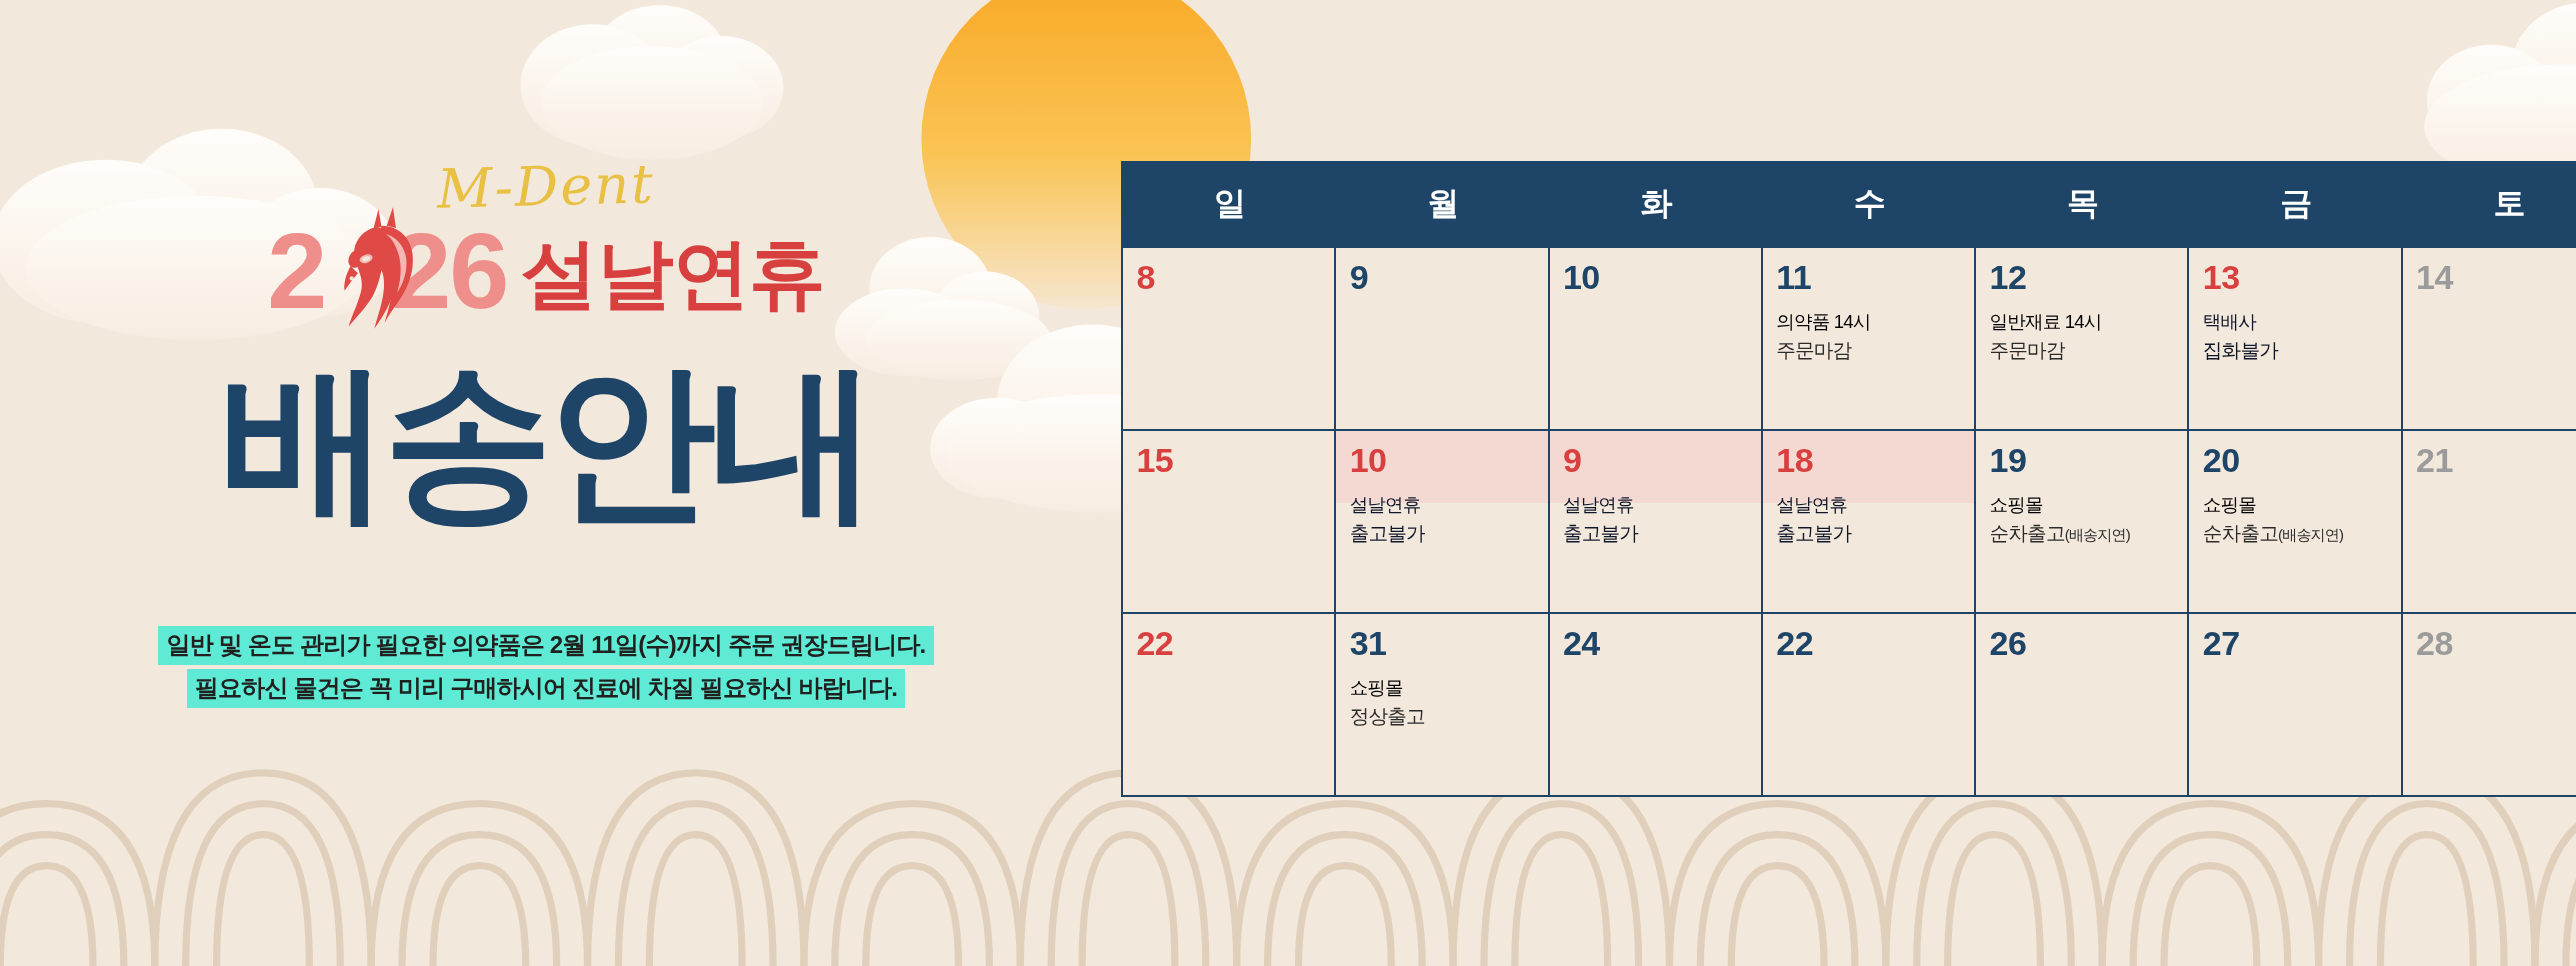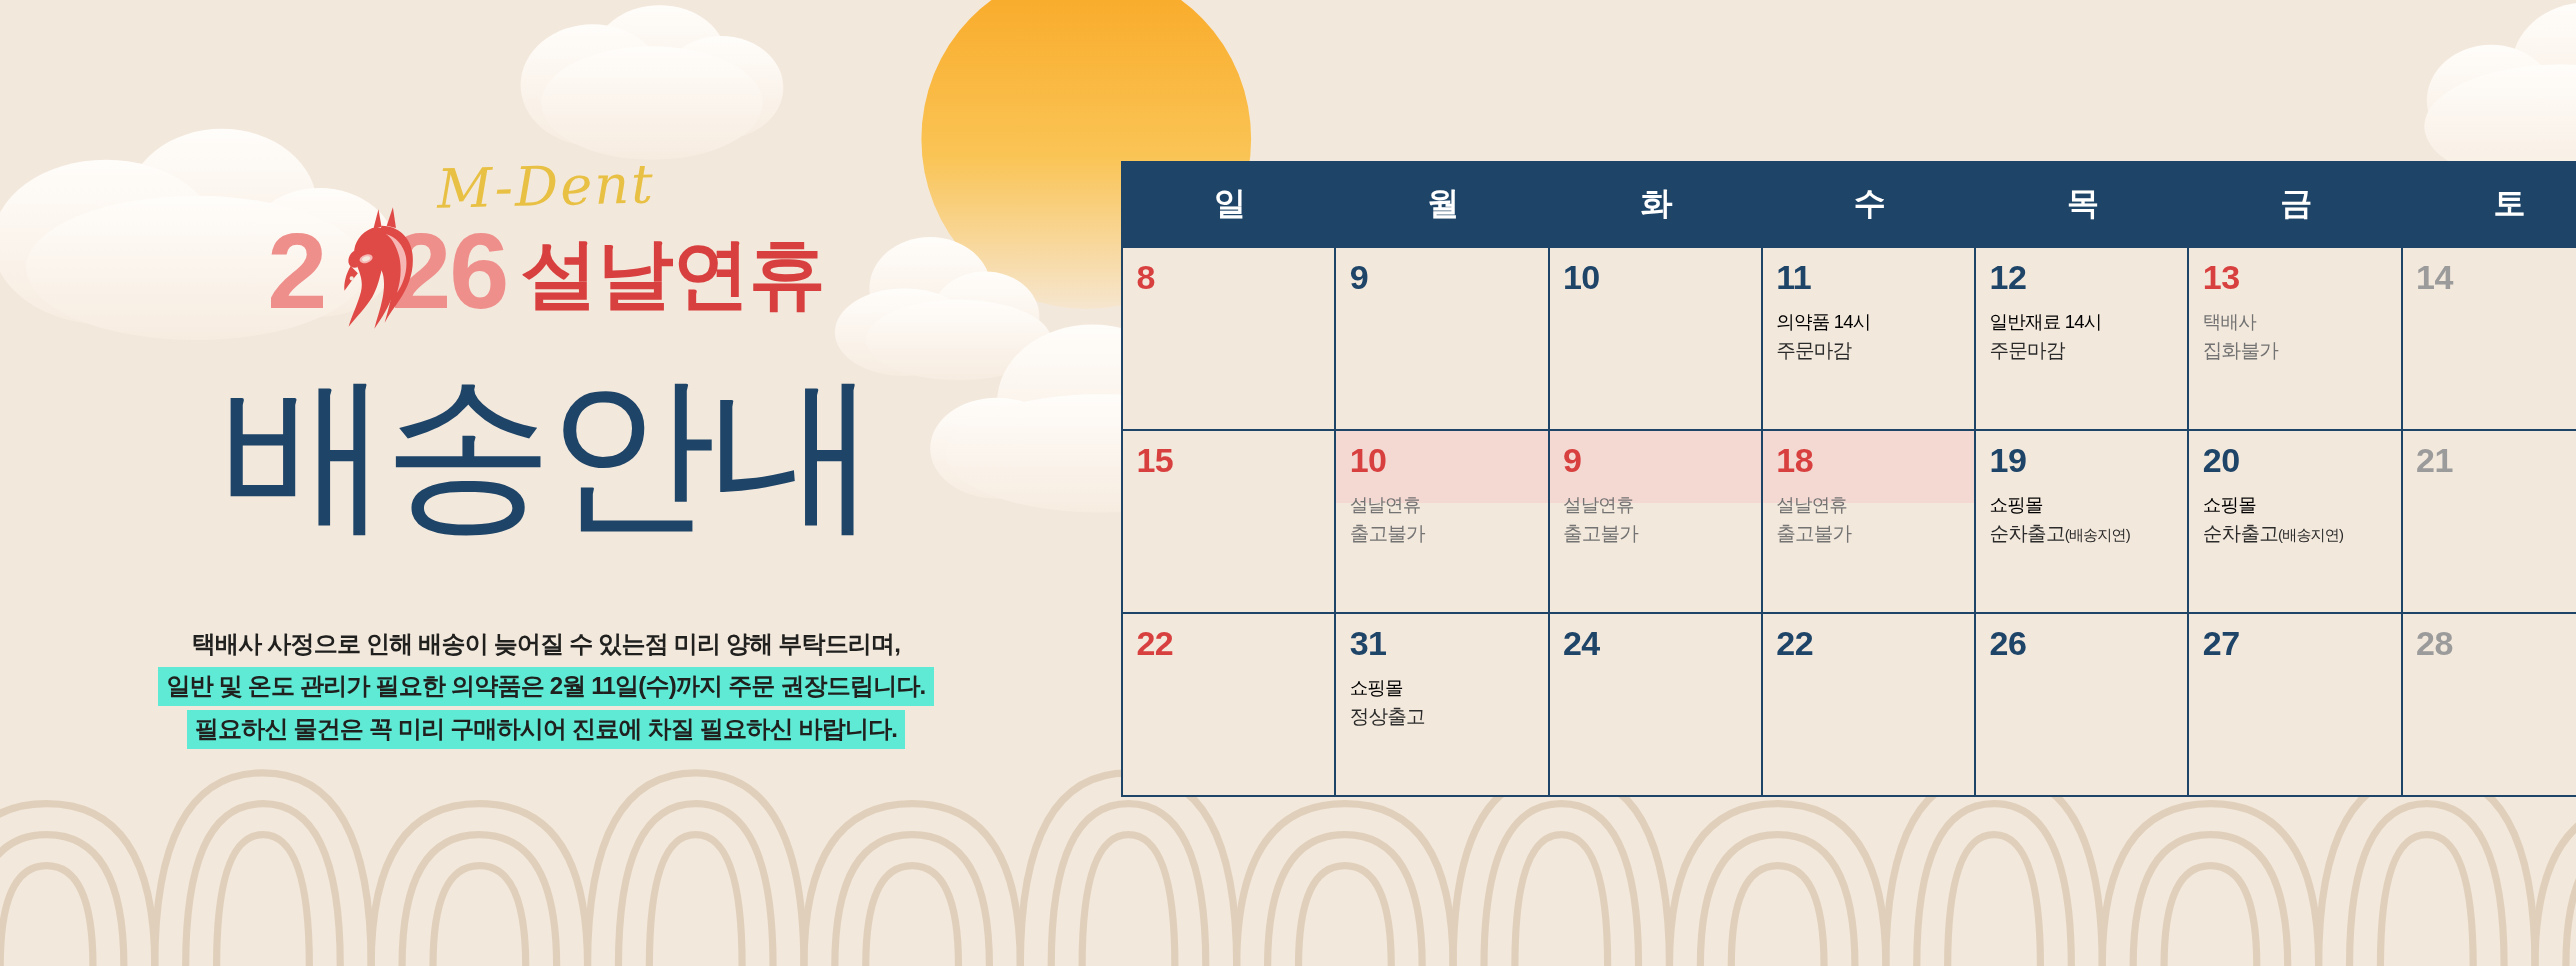--- a/index.html
+++ b/index.html
@@ -43,23 +43,23 @@
     font-family:"Liberation Sans",sans-serif;
   }
   .year-num.gap{padding-left:66px;}
   .horse-svg{position:absolute;left:61px;bottom:-14.4px;width:103px;height:129px;}
   .holiday-red{
     font-size:77px;line-height:0.9;font-weight:700;
     color:#d8403f;letter-spacing:-1px;padding-bottom:7.2px;
     font-family:"Liberation Sans",sans-serif;
   }
   .main-title{
-    position:absolute;top:372px;left:0;width:1092px;
+    position:absolute;top:361px;left:0;width:1092px;
     text-align:center;
-    font-size:170px;line-height:0.95;font-weight:400;
+    font-size:170px;line-height:0.95;font-weight:700;
     color:#1e4468;letter-spacing:-7.2px;
     font-family:"Liberation Sans",sans-serif;
   }
   .notes{
     position:absolute;top:626px;left:0;width:1092px;
     display:flex;flex-direction:column;align-items:center;gap:4.1px;
   }
   .note-line{
     font-size:24px;line-height:1.28;font-weight:700;color:#20201f;
     letter-spacing:-0.8px;padding:3.1px 2.1px;white-space:nowrap;
@@ -108,21 +108,21 @@
     position:relative;z-index:1;
     margin-top:17.5px;font-size:18.5px;font-weight:400;
     color:#000000;letter-spacing:-0.8px;line-height:1.1;
   }
   .note-bot{
     position:relative;z-index:1;
     margin-top:7.2px;font-size:19.6px;font-weight:400;
     color:#2b2b2b;letter-spacing:-0.8px;line-height:1.1;
     white-space:nowrap;
   }
-  .note-top.red,.note-bot.red{color:#737373;}
+  .note-top.red,.note-bot.red{color:#0f172a;}
   .small-paren{font-size:15px;letter-spacing:-0.8px;}
 </style>
 </head>
 <body>
 
 <div class="banner">
 
   <div class="bg-layer">
     <svg class="bg-svg" viewBox="0 0 5333 1875" xmlns="http://www.w3.org/2000/svg">
       <defs>
@@ -259,21 +259,20 @@
             <circle cx="46" cy="150" r="4"></circle>
           </g>
         </svg>
       </div>
       <span class="holiday-red">설날연휴</span>
     </div>
 
     <div class="main-title">배송안내</div>
 
     <div class="notes">
-      <div class="note-line">택배사 사정으로 인해 배송이 늦어질 수 있는점 미리 양해 부탁드리며,</div>
       <div class="note-line hl">일반 및 온도 관리가 필요한 의약품은 2월 11일(수)까지 주문 권장드립니다.</div>
       <div class="note-line hl">필요하신 물건은 꼭 미리 구매하시어 진료에 차질 필요하신 바랍니다.</div>
     </div>
   </div>
 
   <div class="calendar">
     <div class="cal-head">
       <div>일</div>
       <div>월</div>
       <div>화</div>

